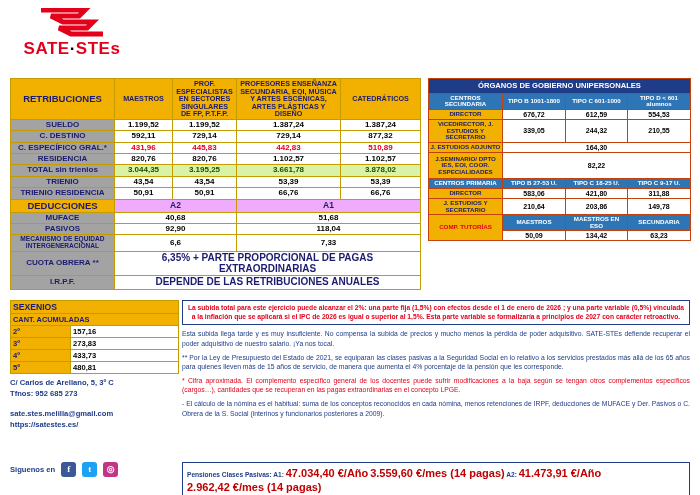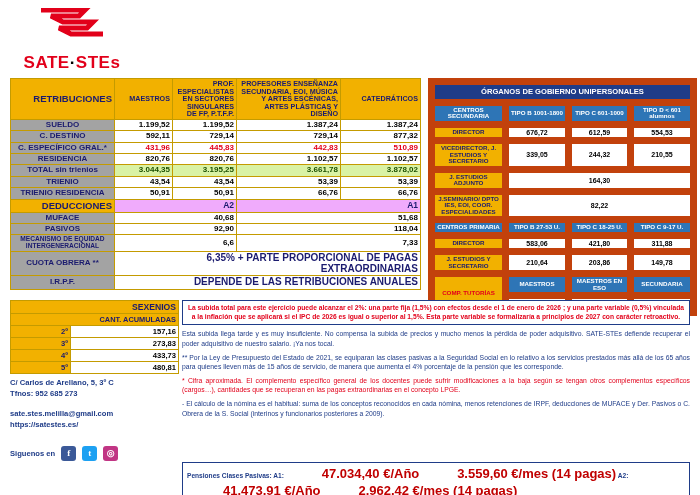--- a/index.html
+++ b/index.html
@@ -13,36 +13,36 @@
   }
   .page { position: relative; width: 700px; height: 495px; }
 
   
   .header { display: flex; align-items: center; padding: 8px 0 2px 12px; }
   .logo { width: 120px; flex: 0 0 120px; }
   .logo-mark { display:flex; justify-content:center; }
   .logo-mark svg { display:block; }
   .logo-text {
     font-size: 17px; font-weight: bold; letter-spacing: .5px;
-    color: #000; text-align: center; margin-top: 15px;
+    color: #000; text-align: center; margin-top: 1px;
   }
   .logo-text .red { color: #e2001a; }
   .main-title {
     flex: 1 1 auto; text-align: center;
     font-size: 31px; font-weight: bold; font-style: italic;
     color: #1f3c88; letter-spacing: .5px;
     font-family: "Liberation Serif", serif;
   }
 
   
   table { border-collapse: collapse; }
   .tbl td, .tbl th {
     border: 1px solid #b08d00;
     font-size: 7.4px;
-    text-align: right;
+    text-align: center;
     padding: 1px 2px;
     line-height: 1.05;
   }
 
   
   .left-wrap { position: absolute; left: 10px; top: 78px; width: 410px; }
   .lt { width: 410px; table-layout: fixed; }
   .lt td { border: 1px solid #c49b00; }
   .lt .hdr {
     background: #f2b100; color: #1b1b6f; font-weight: bold;
@@ -59,44 +59,44 @@
   .lt .deduc {
     background: #f2b100; color: #1b1b6f; font-weight: bold; font-size: 9.5px;
   }
   .lt .sub { background: #f0abfc; color: #1b1b6f; font-weight: bold; font-size: 8.5px; }
   .lt .small { font-size: 6.6px; }
   .lt .wide { font-size: 10px; font-weight: bold; color: #1b1b6f; }
 
   
   .sex-wrap { position: absolute; left: 10px; top: 300px; width: 168px; }
   .sx { width: 168px; table-layout: fixed; }
-  .sx td { border: 1px solid #c49b00; font-size: 7.6px; padding: 1px 2px; text-align: right; }
+  .sx td { border: 1px solid #c49b00; font-size: 7.6px; padding: 1px 2px; text-align: left; }
   .sx .title { background: #f2b100; color: #1b1b6f; font-weight: bold; font-size: 8.6px; }
   .sx .sublbl { background: #f2b100; color: #1b1b6f; font-weight: bold; font-size: 7.4px; }
   .sx .n { background: #f2b100; color: #1b1b6f; font-weight: bold; }
   .sx .v { background: #fff; font-weight: bold; color: #000; }
 
   
   .contact { position: absolute; left: 10px; top: 377px; width: 200px; }
   .contact .line { font-size: 7.6px; font-weight: bold; color: #1f3c88; line-height: 1.5; }
   .contact .mail { color: #1f3c88; }
-  .follow { position: absolute; left: 10px; top: 446px; display: flex; align-items: center; gap: 6px; }
+  .follow { position: absolute; left: 10px; top: 462px; display: flex; align-items: center; gap: 6px; }
   .follow .lbl { font-size: 7.6px; font-weight: bold; color: #1f3c88; }
   .soc { width: 15px; height: 15px; border-radius: 3px; display: inline-block;
          color: #fff; font-size: 9px; font-weight: bold; text-align: center; line-height: 15px;
          font-family: "Liberation Serif", serif; }
   .soc.fb { background: #3b5998; }
   .soc.tw { background: #1da1f2; }
   .soc.ig { background: #c13584; }
 
   
   .right-wrap { position: absolute; left: 428px; top: 78px; width: 262px; }
   .rt { width: 262px; table-layout: fixed; }
   .rt td {
-    border: 7px solid #c2410c; font-size: 6.4px; text-align: center;
+    border: 1px solid #c2410c; font-size: 6.4px; text-align: center;
     padding: 1px 1px; line-height: 1.05;
   }
   .rt .maintitle {
     background: #1f3c88; color: #fff; font-weight: bold; font-size: 7.6px; padding: 3px;
   }
   .rt .colhdr { background: #2e75b6; color: #fff; font-weight: bold; font-size: 6.2px; }
   .rt .rowhdr { background: #f2b100; color: #1b1b6f; font-weight: bold; font-size: 6.2px; }
   .rt .rowhdr.red { color: #e2001a; }
   .rt .v { background: #fff; font-weight: bold; color: #000; font-size: 7px; }
 
@@ -112,21 +112,21 @@
   .note-body { margin-top: 4px; }
   .note-body p {
     margin: 0 0 5px 0; font-size: 6.8px; color: #1f3c88; line-height: 1.35; text-align: justify;
   }
   .note-body p.red { color: #e2001a; }
   .pcp {
     position: absolute; left: 182px; top: 462px; width: 508px;
     border: 1px solid #1f3c88; padding: 3px 4px;
   }
   .pcp p { margin: 0; font-size: 6.6px; color: #1f3c88; font-weight: bold; line-height: 1.3; }
-  .pcp .big { font-size: 13px; color: #c00000; margin-left: 36px; }
+  .pcp .big { font-size: 11px; color: #c00000; }
   .nowrap { white-space: nowrap; }
 </style>
 </head>
 <body>
 
 <div class="page">
 
   <div class="header">
     <div class="logo">
       <div class="logo-mark">

